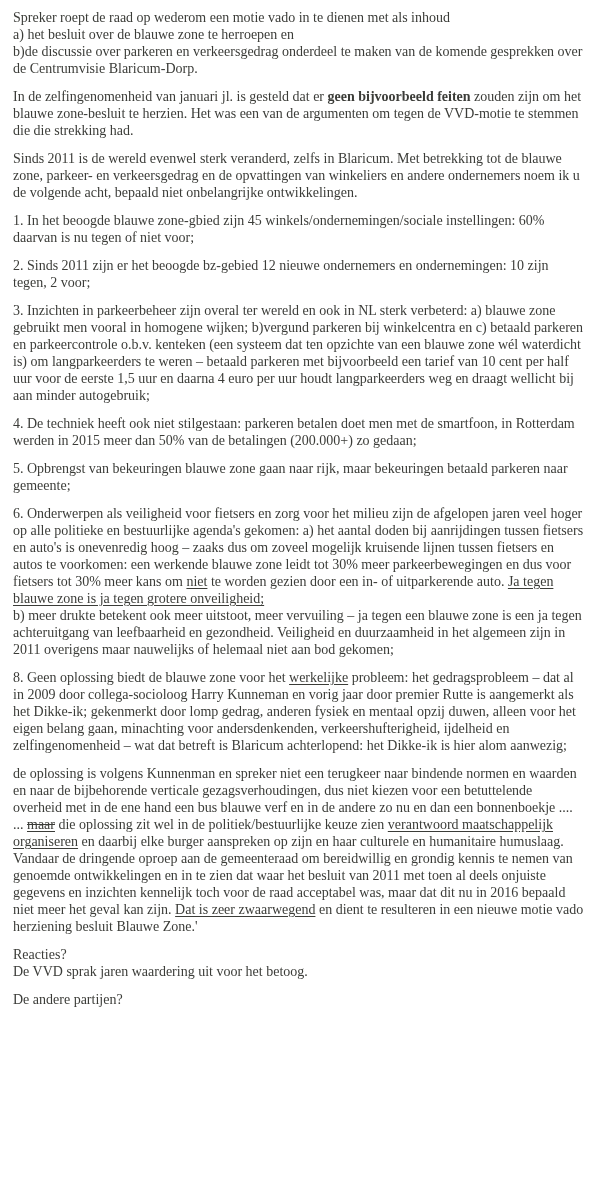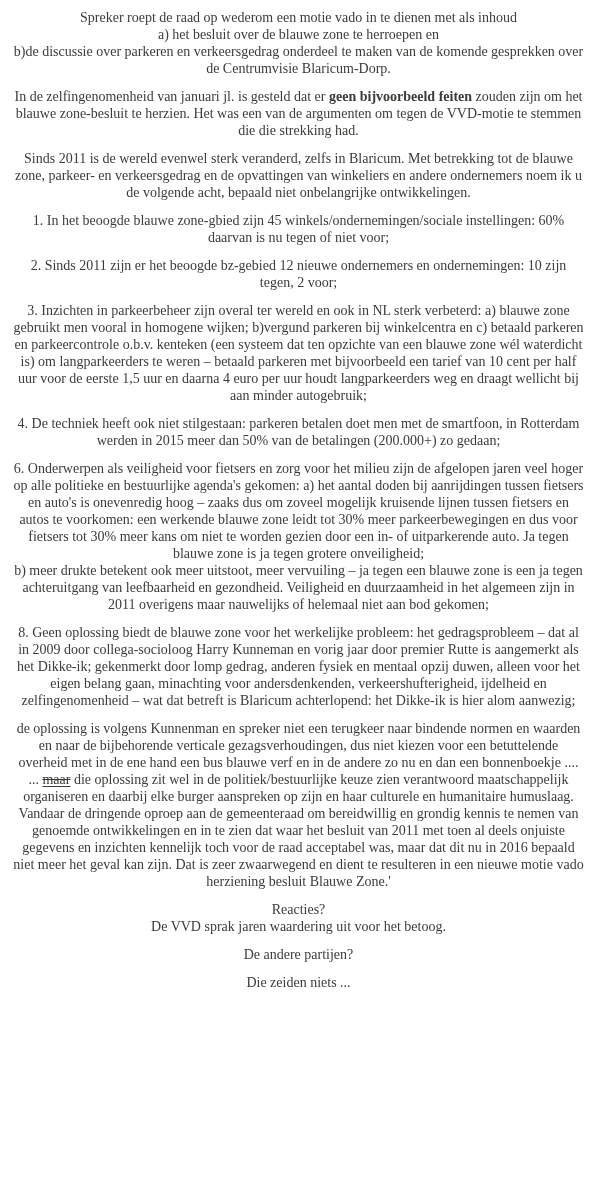--- a/index.html
+++ b/index.html
@@ -12,48 +12,49 @@
     font-family: "Liberation Serif", serif;
     font-size: 14px;
     line-height: 17px;
     color: #3b3c38;
   }
   .doc {
     padding: 9px 16px 24px 13px;
   }
   .para {
     margin: 0 0 11px 0;
-    text-align: center;
+    text-align: left;
   }
   .para.tight {
     margin-bottom: 0;
   }
   .seg-b {
     font-weight: bold;
   }
   .seg-u {
+    text-decoration: underline;
     text-underline-offset: 2px;
   }
   .seg-su {
     text-decoration-line: underline line-through;
     text-underline-offset: 2px;
   }
 </style>
 </head>
 <body>
 
 <div class="doc" style="color: rgb(59, 60, 56);">
     <p class="para"><span class="seg">Spreker roept de raad op wederom een motie vado in te dienen met als inhoud</span><br><span class="seg">a) het besluit over de blauwe zone te herroepen en</span><br><span class="seg">b)de discussie over parkeren en verkeersgedrag onderdeel te maken van de komende gesprekken over de Centrumvisie Blaricum-Dorp.</span></p>
     <p class="para"><span class="seg">In de zelfingenomenheid van januari jl. is gesteld dat er </span><span class="seg-b">geen bijvoorbeeld feiten</span><span class="seg"> zouden zijn om het blauwe zone-besluit te herzien. Het was een van de argumenten om tegen de VVD-motie te stemmen die die strekking had.</span></p>
     <p class="para"><span class="seg">Sinds 2011 is de wereld evenwel sterk veranderd, zelfs in Blaricum. Met betrekking tot de blauwe zone, parkeer- en verkeersgedrag en de opvattingen van winkeliers en andere ondernemers noem ik u de volgende acht, bepaald niet onbelangrijke ontwikkelingen.</span></p>
     <p class="para"><span class="seg">1. In het beoogde blauwe zone-gbied zijn 45 winkels/ondernemingen/sociale instellingen: 60% daarvan is nu tegen of niet voor;</span></p>
     <p class="para"><span class="seg">2. Sinds 2011 zijn er het beoogde bz-gebied 12 nieuwe ondernemers en ondernemingen: 10 zijn tegen, 2 voor;</span></p>
     <p class="para"><span class="seg">3. Inzichten in parkeerbeheer zijn overal ter wereld en ook in NL sterk verbeterd: a) blauwe zone gebruikt men vooral in homogene wijken; b)vergund parkeren bij winkelcentra en c) betaald parkeren en parkeercontrole o.b.v. kenteken (een systeem dat ten opzichte van een blauwe zone wél waterdicht is) om langparkeerders te weren – betaald parkeren met bijvoorbeeld een tarief van 10 cent per half uur voor de eerste 1,5 uur en daarna 4 euro per uur houdt langparkeerders weg en draagt wellicht bij aan minder autogebruik;</span></p>
     <p class="para"><span class="seg">4. De techniek heeft ook niet stilgestaan: parkeren betalen doet men met de smartfoon, in Rotterdam werden in 2015 meer dan 50%  van de betalingen (200.000+) zo gedaan;</span></p>
+    <p class="para"><span class="seg">5. Opbrengst van bekeuringen blauwe zone gaan naar rijk, maar bekeuringen betaald parkeren naar gemeente;</span></p>
     <p class="para"><span class="seg">6. Onderwerpen als veiligheid voor fietsers en zorg voor het milieu zijn de afgelopen jaren veel hoger op alle politieke en bestuurlijke agenda's gekomen: a) het aantal doden bij aanrijdingen tussen fietsers en auto's is onevenredig hoog – zaaks dus om zoveel mogelijk kruisende lijnen tussen fietsers en autos te voorkomen: een werkende blauwe zone leidt tot 30% meer parkeerbewegingen en dus voor fietsers tot 30% meer kans om </span><span class="seg-u">niet</span><span class="seg"> te worden gezien door een in- of uitparkerende auto. </span><span class="seg-u">Ja tegen blauwe zone is ja tegen grotere onveiligheid;</span><br><span class="seg">b) meer drukte betekent ook meer uitstoot, meer vervuiling – ja tegen een blauwe zone is een ja tegen achteruitgang van leefbaarheid en gezondheid. Veiligheid en duurzaamheid in het algemeen zijn in 2011 overigens maar nauwelijks of helemaal niet aan bod gekomen;</span></p>
     <p class="para"><span class="seg">8. Geen oplossing biedt de blauwe zone voor het </span><span class="seg-u">werkelijke</span><span class="seg"> probleem: het gedragsprobleem – dat al in 2009 door collega-socioloog Harry Kunneman en vorig jaar door premier Rutte is aangemerkt als het Dikke-ik; gekenmerkt door lomp gedrag, anderen fysiek en mentaal opzij duwen, alleen voor het eigen belang gaan, minachting voor andersdenkenden, verkeershufterigheid, ijdelheid en zelfingenomenheid – wat dat betreft is Blaricum achterlopend: het Dikke-ik is hier alom aanwezig;</span></p>
     <p class="para tight"><span class="seg">de oplossing is volgens Kunnenman en spreker niet een terugkeer naar bindende normen en waarden en naar de bijbehorende verticale gezagsverhoudingen, dus niet kiezen voor een betuttelende overheid met in de ene hand een bus blauwe verf en in de andere zo nu en dan een bonnenboekje ....</span></p>
     <p class="para tight"><span class="seg">... </span><span class="seg-su">maar</span><span class="seg"> die oplossing zit wel in de politiek/bestuurlijke keuze zien </span><span class="seg-u">verantwoord maatschappelijk organiseren</span><span class="seg"> en daarbij elke burger aanspreken op zijn en haar culturele en humanitaire humuslaag.</span></p>
     <p class="para"><span class="seg">Vandaar de dringende oproep aan de gemeenteraad om bereidwillig en grondig kennis te nemen van genoemde ontwikkelingen en in te zien dat waar het besluit van 2011 met toen al deels onjuiste gegevens en inzichten kennelijk toch voor de raad acceptabel was, maar dat dit nu in 2016 bepaald niet meer het geval kan zijn. </span><span class="seg-u">Dat is zeer zwaarwegend</span><span class="seg"> en dient te resulteren in een nieuwe motie vado herziening besluit Blauwe Zone.'</span></p>
     <p class="para"><span class="seg">Reacties?</span><br><span class="seg">De VVD sprak jaren waardering uit voor het betoog.</span></p>
     <p class="para"><span class="seg">De andere partijen?</span></p>
-    <p class="para"><span class="seg">Die zeiden niets ...</span></p>
   </div>
 
 </body></html>

